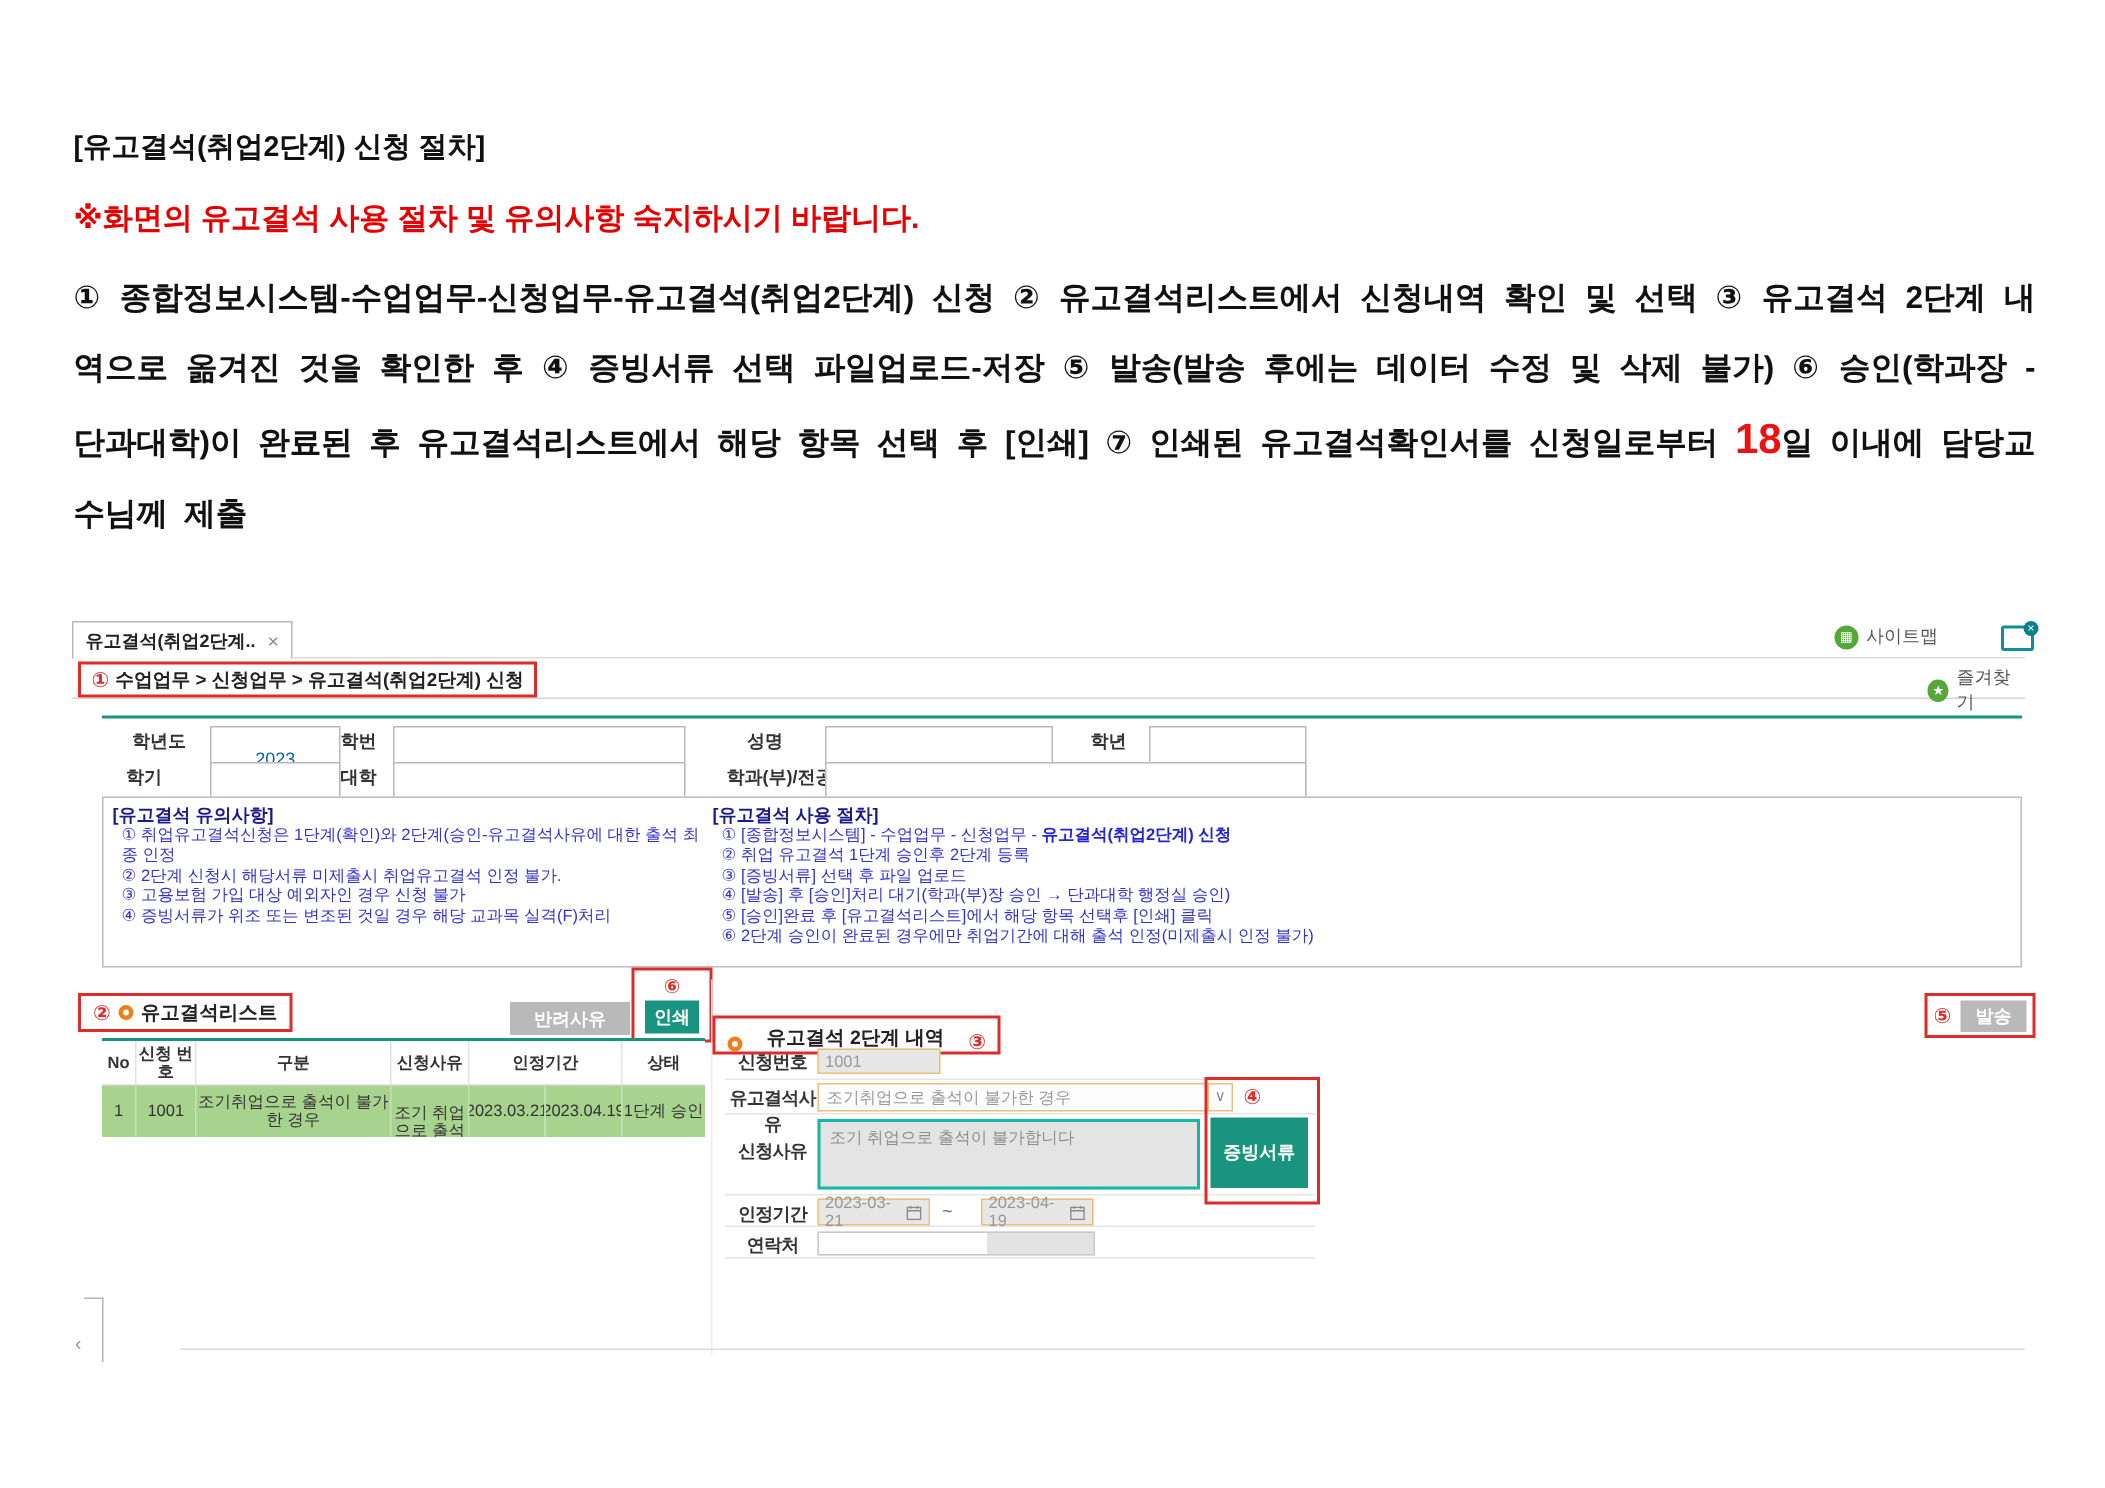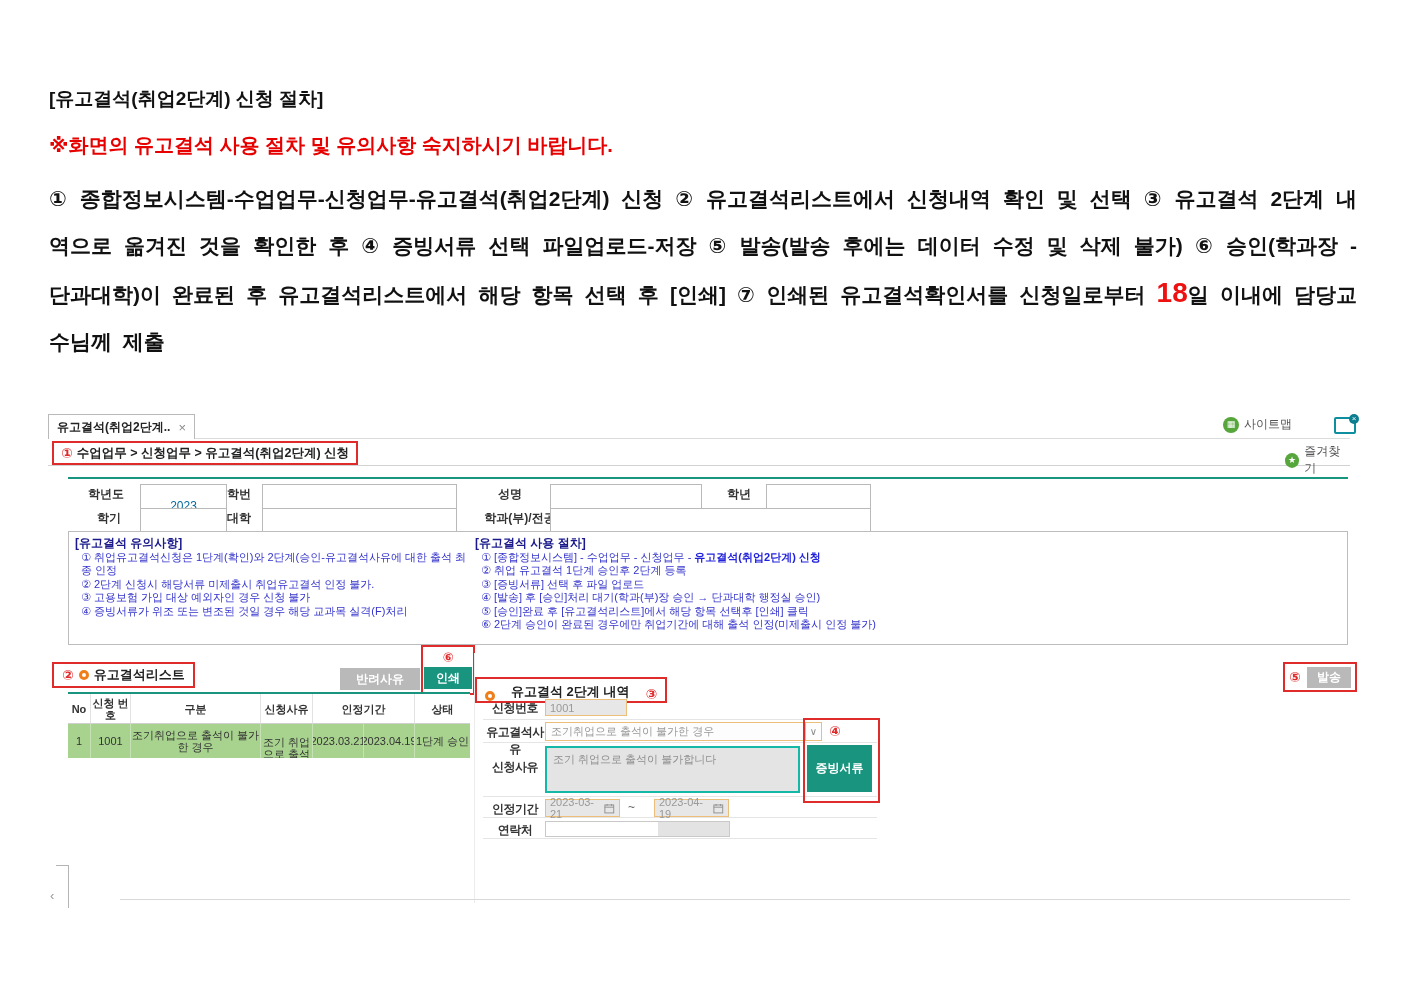--- a/index.html
+++ b/index.html
@@ -41,21 +41,21 @@
   #notice-right{position:absolute;left:406px;top:4px;width:600px;}
   .nbold{font-weight:700;color:#2222dd;}
   
   #list-title-box{position:absolute;left:4px;top:249px;height:22px;display:flex;align-items:center;gap:5px;padding:0 8px;}
   .donut{display:inline-block;width:10px;height:10px;border-radius:50%;border:3px solid #ef7f1a;background:#fff;box-sizing:border-box;}
   .sec-title{font-weight:700;font-size:13px;color:#222;}
   .btn{display:flex;align-items:center;justify-content:center;color:#fff;font-size:12px;font-weight:700;cursor:pointer;}
   #reject-btn{position:absolute;left:292px;top:255px;width:80px;height:22px;background:#b9b9b9;}
   #print-red{position:absolute;left:373px;top:232px;width:48px;height:44px;padding:1px;}
   #print-step{text-align:center;color:#e02b2b;font-size:13px;font-weight:700;height:19px;line-height:19px;}
-  #print-btn{width:48px;height:22px;background:#18947f;margin:0 auto;}
+  #print-btn{width:36px;height:22px;background:#18947f;margin:0 auto;}
   
   #ltable{position:absolute;left:20px;top:279px;width:402px;border-top:2px solid #18947f;}
   .trow{display:flex;width:402px;}
   .hcell{background:#fff;font-weight:700;font-size:11px;color:#333;display:flex;align-items:center;justify-content:center;
     text-align:center;line-height:12px;height:30px;border-bottom:1px solid #cfcfcf;border-left:1px solid #e2e2e2;box-sizing:border-box;}
   .hcell:first-child{border-left:none;}
   .dcell{background:#a8d38e;font-size:11px;color:#333;display:flex;align-items:center;justify-content:center;text-align:center;
     line-height:12px;height:34px;overflow:hidden;border-left:1px solid #c6e2b5;box-sizing:border-box;}
   .dcell:first-child{border-left:none;}
   .c-no{width:22px;}.c-ano{width:40px;}.c-cat{width:130px;}.c-rsn{width:52px;}.c-d1{width:51px;}.c-d2{width:51px;}.c-st{width:56px;}
@@ -125,21 +125,21 @@
 
   <div id="sform">
     <span class="lbl" style="left:10px;top:5px;width:56px;">학년도</span>
     <input style="left: 72px; top: 5px; width: 79px; text-align: center;" value="2023">
     <span class="lbl" style="left:146px;top:5px;width:50px;">학번</span>
     <input style="left: 194px; top: 5px; width: 187px;" value="">
     <span class="lbl" style="left:420px;top:5px;width:44px;">성명</span>
     <input style="left: 482px; top: 5px; width: 144px;" value="">
     <span class="lbl" style="left:651px;top:5px;width:40px;">학년</span>
     <input style="left: 698px; top: 5px; width: 97px;" value="">
-    <span class="lbl" style="left:13px;top:29px;width:56px;">학기</span>
+    <span class="lbl" style="left:0;top:29px;width:56px;">학기</span>
     <input style="left: 72px; top: 29px; width: 79px;" value="">
     <span class="lbl" style="left:146px;top:29px;width:50px;">대학</span>
     <input style="left: 194px; top: 29px; width: 187px;" value="">
     <span class="lbl" style="left:412px;top:29px;width:80px;">학과(부)/전공</span>
     <input style="left: 482px; top: 29px; width: 313px;" value="">
   </div>
 
   <div id="notice">
     <div id="notice-left">
       <div class="ntitle">[유고결석 유의사항]</div>

